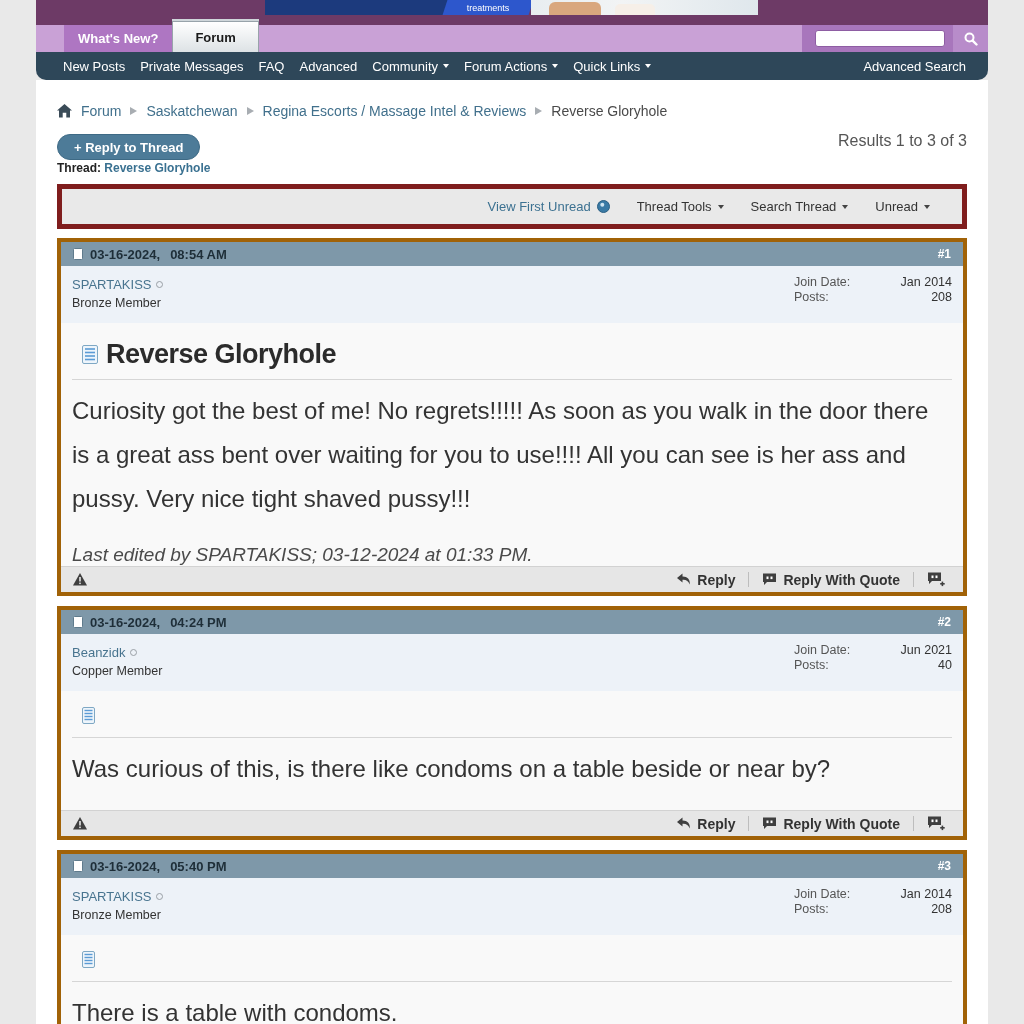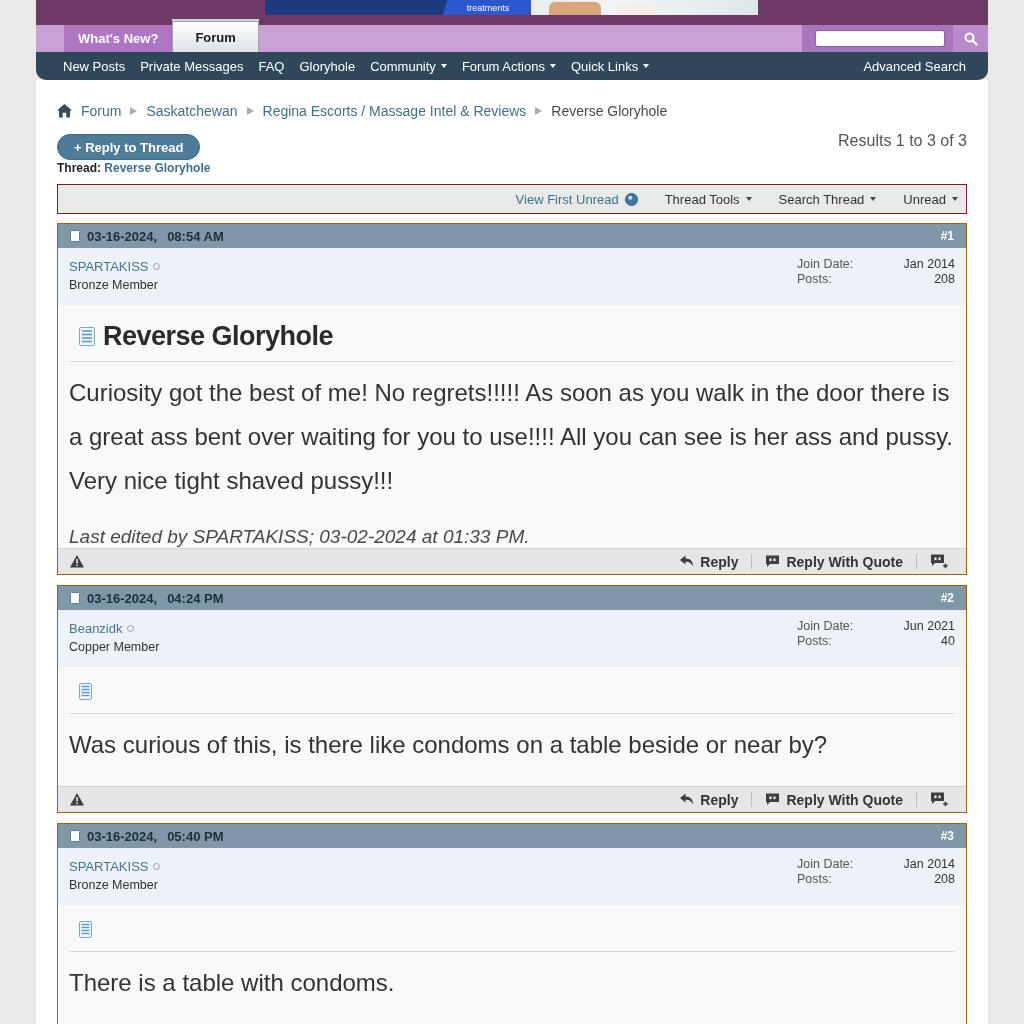--- a/index.html
+++ b/index.html
@@ -57,31 +57,31 @@
     height:26px; padding:0 16px; background:#4d7b98; color:#fff;
     border:1px solid #3e6a85; border-radius:13px; font-size:13px; font-weight:bold;
     cursor:pointer; font-family:inherit;
   }
   .results-count { position:absolute; right:0; top:-2px; font-size:16px; color:#555; }
 
   .thread-line { font-size:12px; font-weight:bold; color:#222; }
   .thread-line a { color:#3a7191; text-decoration:none; cursor:pointer; }
 
   .thread-toolbar {
-    margin-top:9px; height:30px; background:#e9e9e9; border:1px solid #7f1d1d;
-    display:flex; align-items:center; justify-content:flex-end; padding-right:8px; font-size:13px;
+    margin-top:9px; height:45px; background:#e9e9e9; border:5px solid #7f1d1d;
+    display:flex; align-items:center; justify-content:flex-end; padding-right:32px; font-size:13px;
   }
   .tool-item { display:flex; align-items:center; margin-left:27px; color:#333; cursor:pointer; white-space:nowrap; }
   .tool-item .caret { border-top-color:#444; margin-left:6px; }
   .tool-unread { color:#3c7191; }
   .tool-unread svg { margin-left:6px; }
 
   
   .posts { margin-top:9px; }
-  .post { border:1px solid #a16207; margin-bottom:10px; background:#f9f9f9; }
+  .post { border:4px solid #a16207; margin-bottom:10px; background:#f9f9f9; }
   .post-header {
     height:24px; background:#7e98a9; display:flex; align-items:center;
     padding:0 12px; font-size:13px; font-weight:600; color:#1e2e38;
   }
   .post-header .date { margin-left:7px; }
   .post-header .time { margin-left:10px; }
   .post-num { margin-left:auto; color:#fff; font-weight:bold; font-size:12px; cursor:pointer; }
 
   .post-user { display:flex; background:#edf2f8; padding:9px 11px 13px; }
   .username { font-size:13px; font-weight:normal; color:#48748f; text-decoration:none; cursor:pointer; }
@@ -150,21 +150,21 @@
       <a class="nav-link">
           <span>New Posts</span>
         </a>
       <a class="nav-link">
           <span>Private Messages</span>
         </a>
       <a class="nav-link">
           <span>FAQ</span>
         </a>
       <a class="nav-link">
-          <span>Gloryhole</span>
+          <span>Advanced</span>
         </a>
       <a class="nav-link">
           <span>Community</span>
           <span class="caret"></span>
         </a>
       <a class="nav-link">
           <span>Forum Actions</span>
           <span class="caret"></span>
         </a>
       <a class="nav-link">
@@ -271,21 +271,21 @@
               <rect x="0.5" y="0.5" width="15" height="18" rx="1.5" fill="#eef5fb" stroke="#7fa8c4"></rect>
               <line x1="3" y1="4" x2="13" y2="4" stroke="#5b9bd5" stroke-width="1.6"></line>
               <line x1="3" y1="7.5" x2="13" y2="7.5" stroke="#5b9bd5" stroke-width="1.6"></line>
               <line x1="3" y1="11" x2="13" y2="11" stroke="#5b9bd5" stroke-width="1.6"></line>
               <line x1="3" y1="14.5" x2="13" y2="14.5" stroke="#5b9bd5" stroke-width="1.6"></line>
             </svg>
             <span class="post-title">Reverse Gloryhole</span>
           </div>
           <hr class="body-divider">
           <div class="post-message">Curiosity got the best of me! No regrets!!!!! As soon as you walk in the door there is a great ass bent over waiting for you to use!!!! All you can see is her ass and pussy. Very nice tight shaved pussy!!!</div>
-          <div class="post-edited">Last edited by SPARTAKISS; 03-02-2024 at 01:33 PM.</div>
+          <div class="post-edited">Last edited by SPARTAKISS; 03-12-2024 at 01:33 PM.</div>
         </div>
         <div class="post-footer">
           <span class="report-btn">
             <svg width="14" height="13" viewBox="0 0 14 13">
               <path d="M7 0 L14 12.5 H0 Z" fill="#3f3f3f"></path>
               <rect x="6.3" y="4" width="1.4" height="4.5" fill="#fff"></rect>
               <rect x="6.3" y="9.6" width="1.4" height="1.5" fill="#fff"></rect>
             </svg>
           </span>
           <div class="footer-right">

